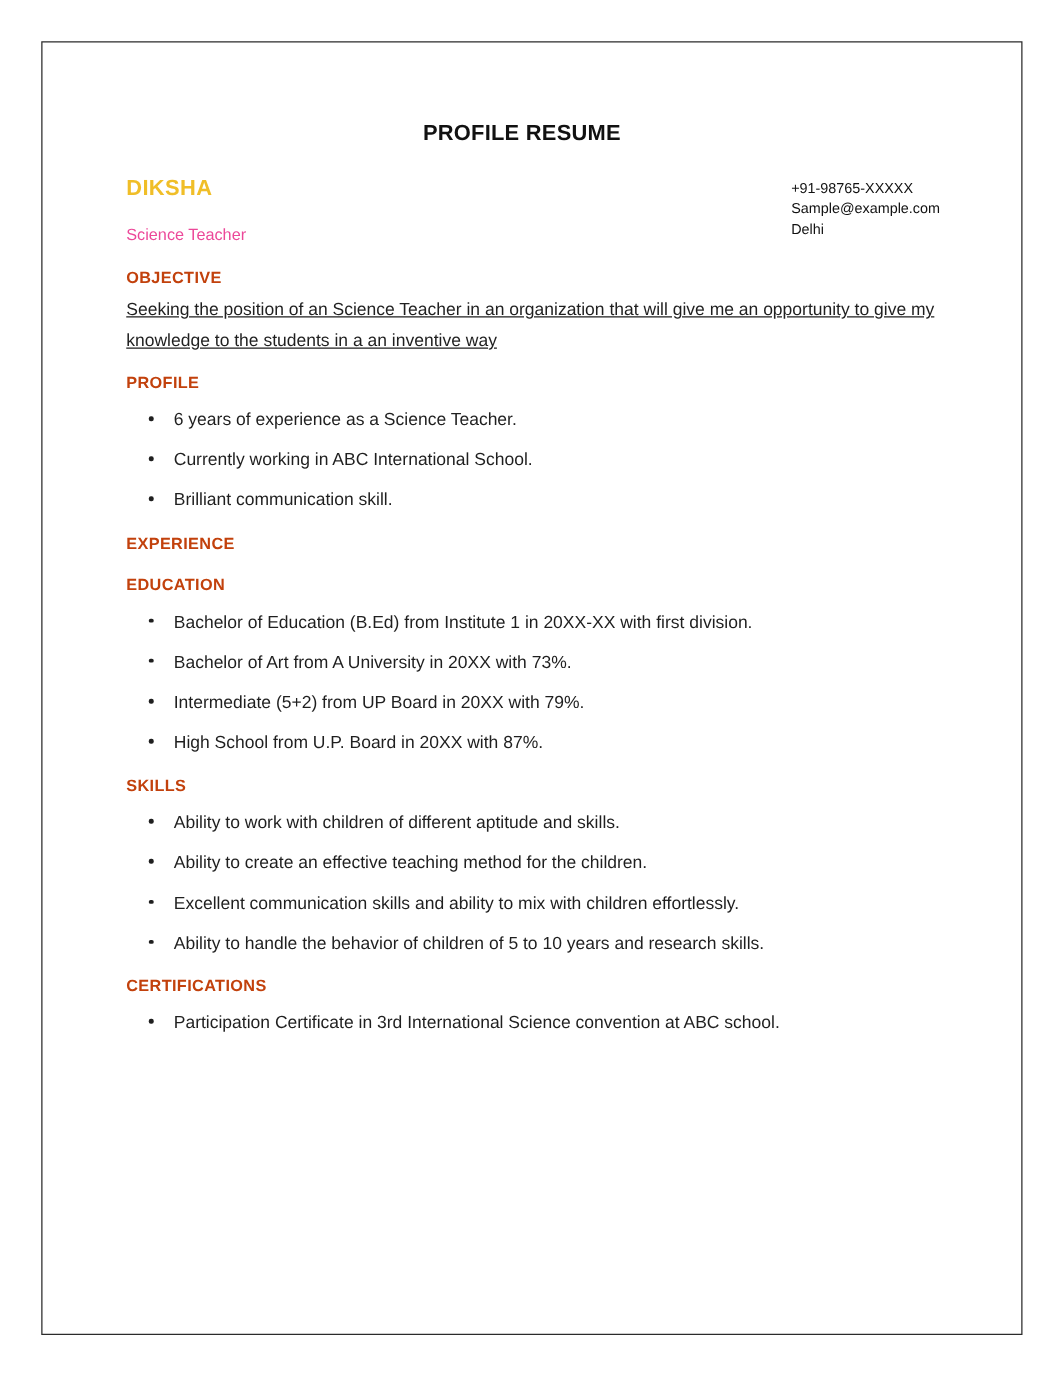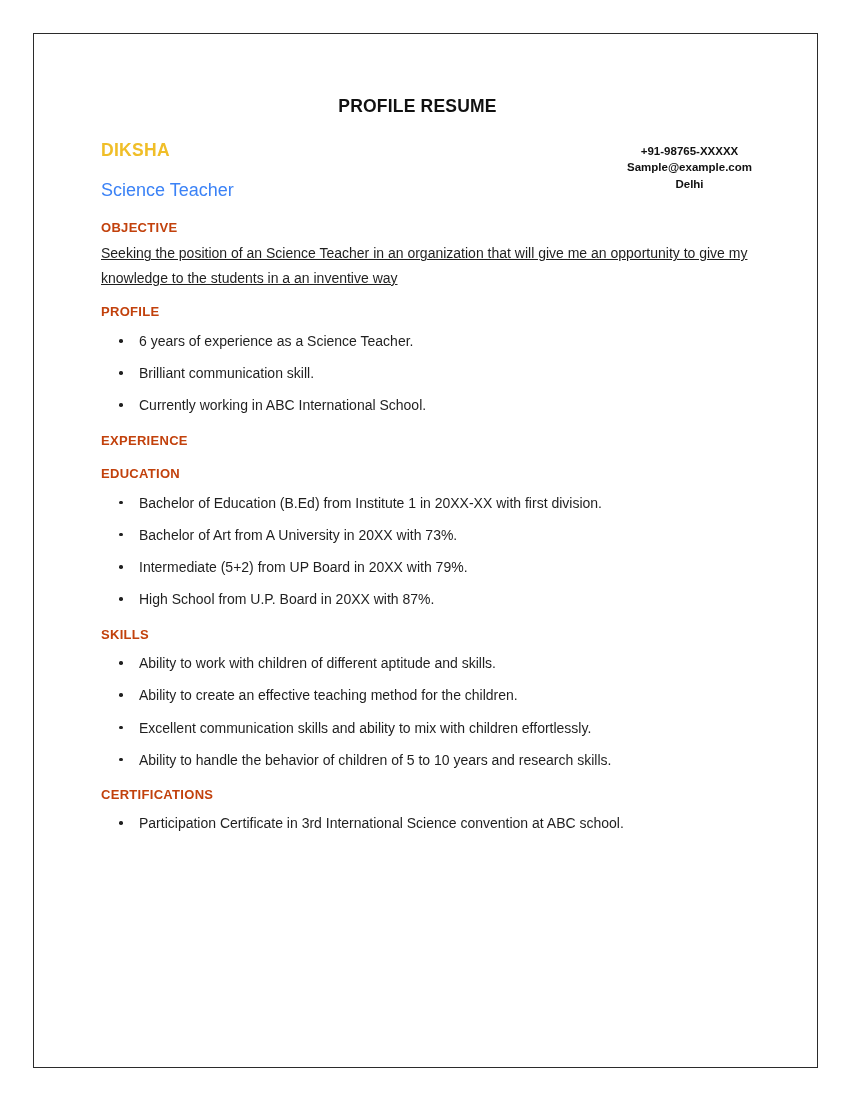--- a/index.html
+++ b/index.html
@@ -51,29 +51,29 @@
   }
   .cand-name {
     font-size: 17.5px;
     font-weight: bold;
     color: #F0BE28;
     letter-spacing: 0.3px;
     line-height: 1.1;
     margin: 0;
   }
   .cand-role {
-    font-size: 18px;
-    color: #3b82f6;
+    font-size: 13px;
+    color: #ec4899;
     margin: 20px 0 0 0;
     line-height: 1.2;
   }
   .header-right {
-    text-align: center;
+    text-align: left;
     font-size: 11.5px;
-    font-weight: bold;
+    font-weight: normal;
     color: #111111;
     line-height: 1.42;
     padding-top: 4px;
   }
   .header-right div { white-space: nowrap; }
 
   .section {
     margin-top: 18px;
   }
   .section.tight { margin-top: 14px; }
@@ -141,22 +141,22 @@
 
     <div class="section">
       <h2 class="section-heading">OBJECTIVE</h2>
       <p class="para">Seeking the position of an Science Teacher in an organization that will give me an opportunity to give my knowledge to the students in a an inventive way</p>
     </div>
 
     <div class="section tight">
       <h2 class="section-heading">PROFILE</h2>
       <ul class="bullets">
         <li>6 years of experience as a Science Teacher.</li>
+        <li>Currently working in ABC International School.</li>
         <li>Brilliant communication skill.</li>
-        <li>Currently working in ABC International School.</li>
       </ul>
     </div>
 
     <div class="section">
       <h2 class="section-heading">EXPERIENCE</h2>
     </div>
 
     <div class="section">
       <h2 class="section-heading">EDUCATION</h2>
       <ul class="bullets">

